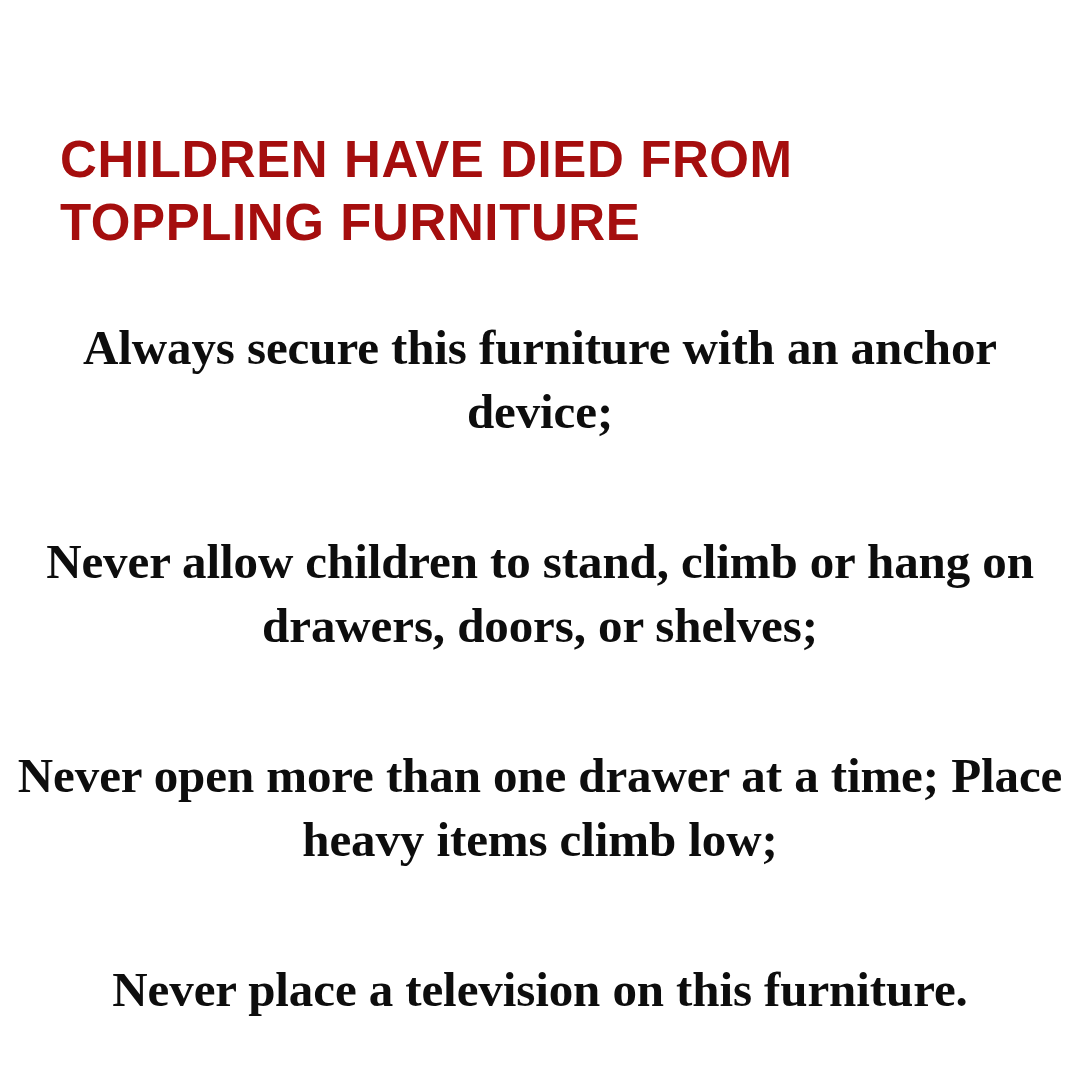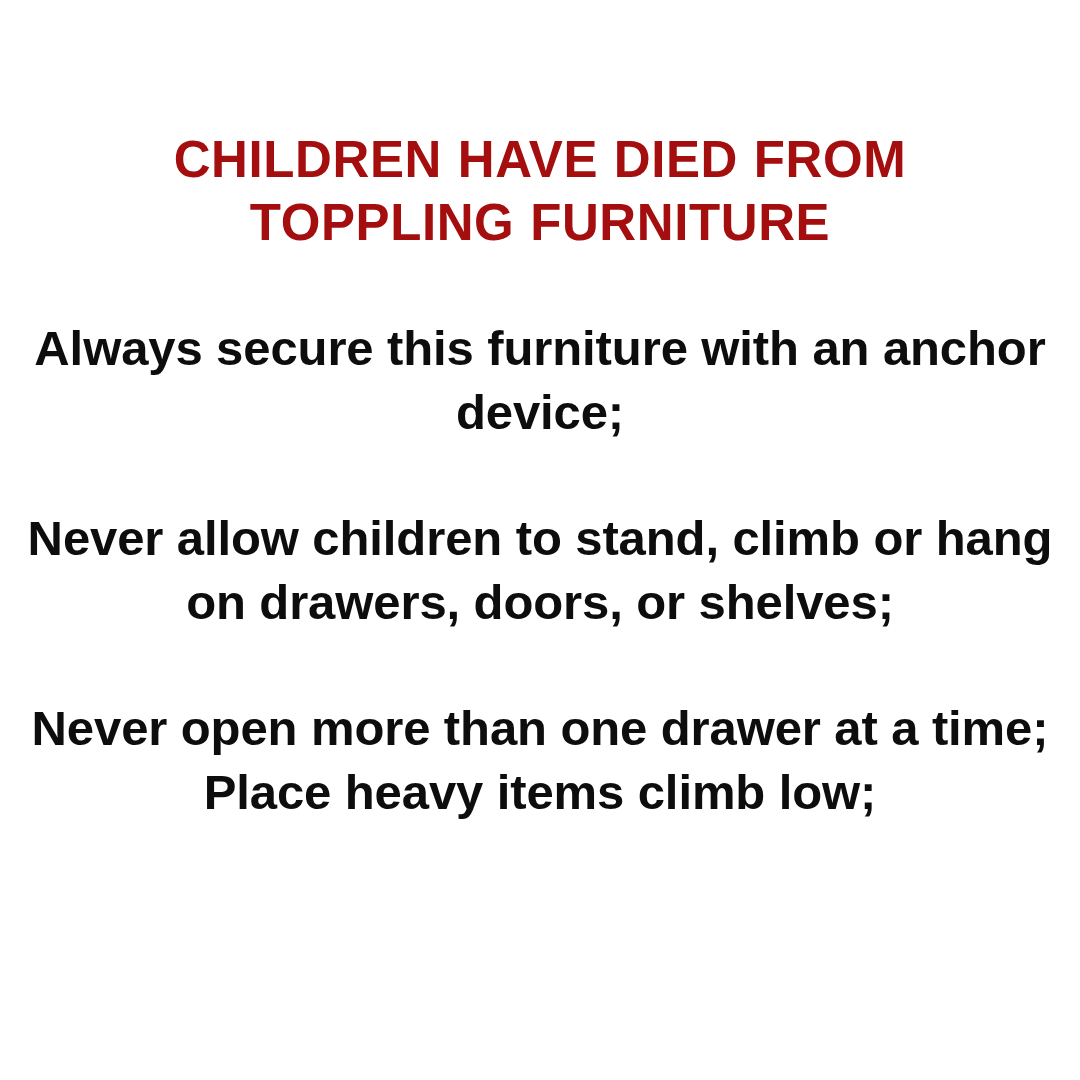--- a/index.html
+++ b/index.html
@@ -29,21 +29,21 @@
 
   
   .warning-title {
     position: absolute;
     left: 0;
     top: 128px;
     width: 1080px;
     box-sizing: border-box;
     padding: 0 60px;
     margin: 0;
-    text-align: center;
+    text-align: left;
     color: #A50E0E;
     font-family: "Liberation Sans", sans-serif;
     font-weight: 700;
     font-size: 51px;
     line-height: 63px;
     letter-spacing: 0.6px;
     word-spacing: 1px;
     text-transform: uppercase;
   }
 
@@ -56,44 +56,45 @@
     box-sizing: border-box;
     padding: 0 14px;
     margin: 0;
     display: block;
   }
 
   .instruction {
     margin: 0;
     text-align: center;
     color: #0d0d0d;
-    font-family: Liberation Sans, sans-serif;
+    font-family: Liberation Serif, serif;
     font-weight: 700;
     font-size: 49px;
     line-height: 64px;
     letter-spacing: -0.1px;
   }
 
   .instruction + .instruction {
-    margin-top: 62px;
+    margin-top: 86px;
   }
 
   .instruction--last {
     padding: 0 40px;
   }
 </style>
 </head>
 <body>
 
 <div class="poster">
 
   <h1 class="warning-title">CHILDREN HAVE DIED FROM TOPPLING FURNITURE</h1>
 
   <div class="instructions">
     <p class="instruction">Always secure this furniture with an anchor device;</p>
 
     <p class="instruction">Never allow children to stand, climb or hang on drawers, doors, or shelves;</p>
 
     <p class="instruction">Never open more than one drawer at a time; Place heavy items climb low;</p>
 
+    <p class="instruction instruction--last">Never place a television on this furniture.</p>
   </div>
 
 </div>
 
 </body></html>

